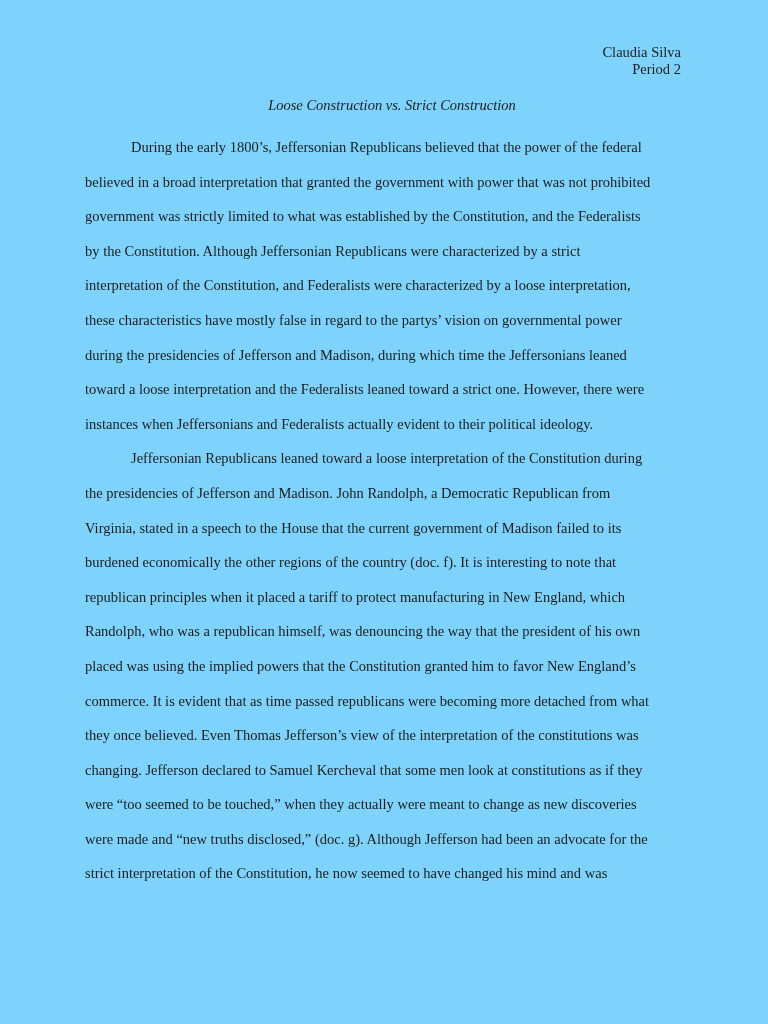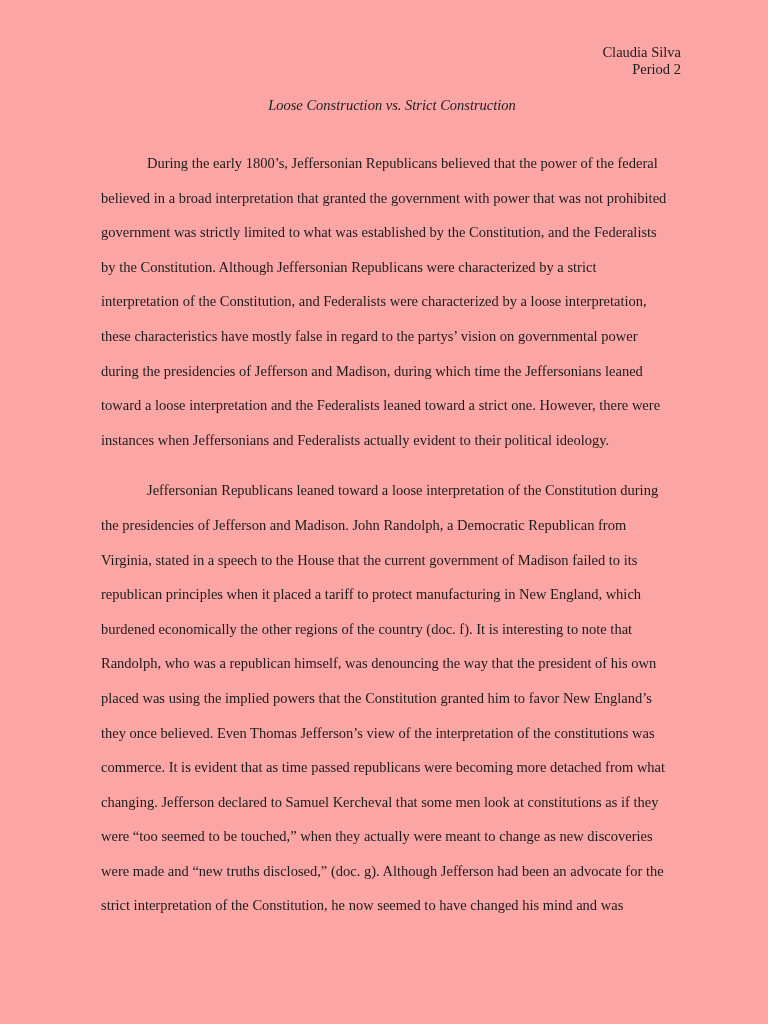--- a/index.html
+++ b/index.html
@@ -4,21 +4,21 @@
 <style>
   html, body {
     margin: 0;
     padding: 0;
     background: #ffffff;
   }
   .page {
     position: relative;
     width: 768px;
     height: 1024px;
-    background: #fca5a5;
+    background: #7dd3fc;
     overflow: hidden;
     font-family: "Liberation Serif", "DejaVu Serif", serif;
     color: #1c1c1c;
   }
   .author-header {
     position: absolute;
     top: 44px;
     right: 87px;
     text-align: right;
     font-size: 14.5px;
@@ -34,21 +34,21 @@
     line-height: 17px;
     font-style: italic;
   }
   .essay-body {
     position: absolute;
     top: 130px;
     left: 85px;
     width: 600px;
   }
   .para {
-    margin: 16px;
+    margin: 0;
   }
   .line {
     white-space: nowrap;
     font-size: 14.5px;
     line-height: 34.6px;
     height: 34.6px;
   }
   .indent {
     text-indent: 46px;
   }
@@ -74,26 +74,26 @@
         <div class="line">interpretation of the Constitution, and Federalists were characterized by a loose interpretation,</div>
         <div class="line">these characteristics have mostly false in regard to the partys’ vision on governmental power</div>
         <div class="line">during the presidencies of Jefferson and Madison, during which time the Jeffersonians leaned</div>
         <div class="line">toward a loose interpretation and the Federalists leaned toward a strict one. However, there were</div>
         <div class="line">instances when Jeffersonians and Federalists actually evident to their political ideology.</div>
       </div>
       <div class="para">
         <div class="line indent">Jeffersonian Republicans leaned toward a loose interpretation of the Constitution during</div>
         <div class="line">the presidencies of Jefferson and Madison. John Randolph, a Democratic Republican from</div>
         <div class="line">Virginia, stated in a speech to the House that the current government of Madison failed to its</div>
+        <div class="line">burdened economically the other regions of the country (doc. f). It is interesting to note that</div>
         <div class="line">republican principles when it placed a tariff to protect manufacturing in New England, which</div>
-        <div class="line">burdened economically the other regions of the country (doc. f). It is interesting to note that</div>
         <div class="line">Randolph, who was a republican himself, was denouncing the way that the president of his own</div>
         <div class="line">placed was using the implied powers that the Constitution granted him to favor New England’s</div>
+        <div class="line">commerce. It is evident that as time passed republicans were becoming more detached from what</div>
         <div class="line">they once believed. Even Thomas Jefferson’s view of the interpretation of the constitutions was</div>
-        <div class="line">commerce. It is evident that as time passed republicans were becoming more detached from what</div>
         <div class="line">changing. Jefferson declared to Samuel Kercheval that some men look at constitutions as if they</div>
         <div class="line">were “too seemed to be touched,” when they actually were meant to change as new discoveries</div>
         <div class="line">were made and “new truths disclosed,” (doc. g). Although Jefferson had been an advocate for the</div>
         <div class="line">strict interpretation of the Constitution, he now seemed to have changed his mind and was</div>
       </div>
     </div>
 
 </div>
 
 </body></html>

